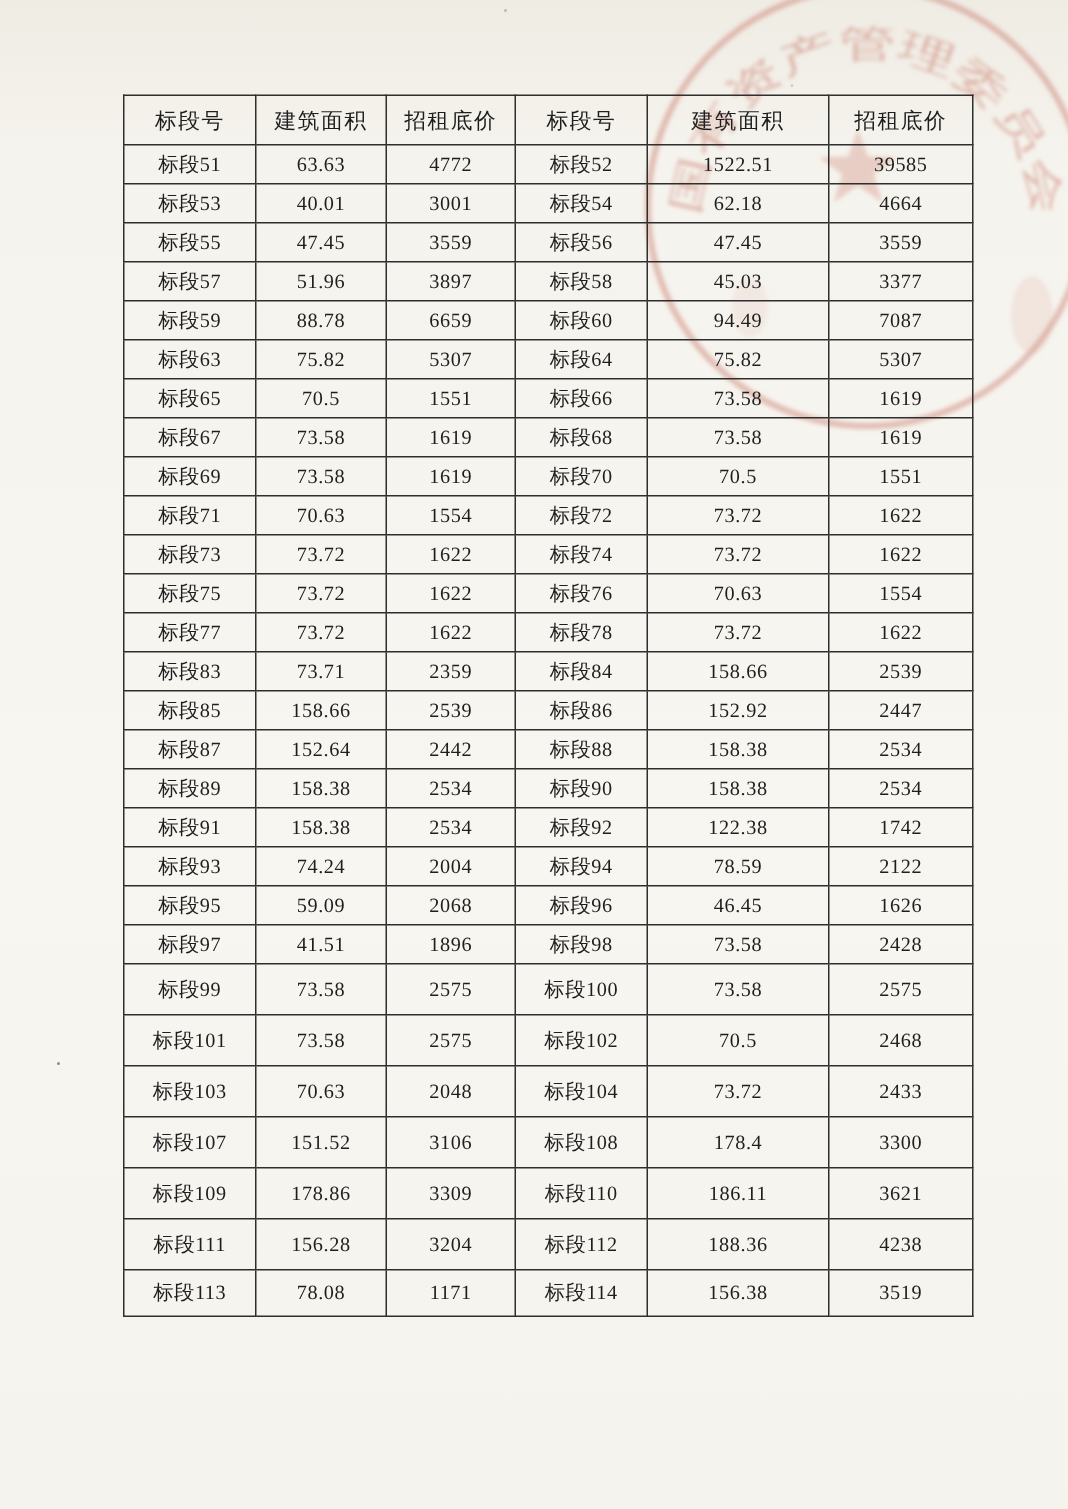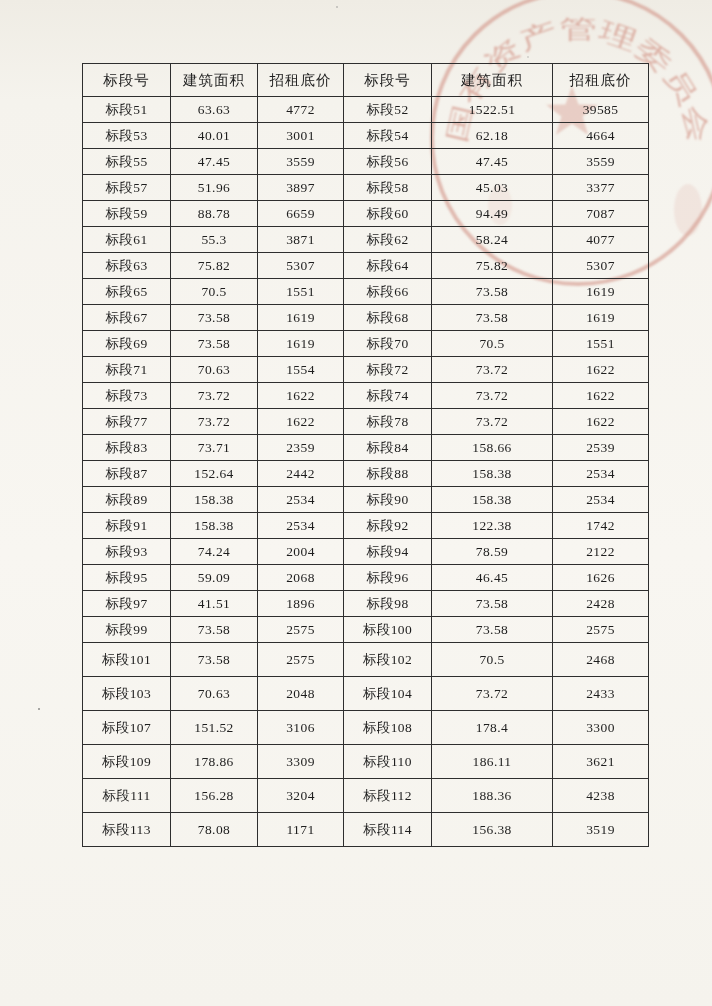--- a/index.html
+++ b/index.html
@@ -120,28 +120,20 @@
         </tr>
         <tr>
           <td>标段59</td>
           <td>88.78</td>
           <td>6659</td>
           <td>标段60</td>
           <td>94.49</td>
           <td>7087</td>
         </tr>
         <tr>
-          <td>标段61</td>
-          <td>55.3</td>
-          <td>3871</td>
-          <td>标段62</td>
-          <td>58.24</td>
-          <td>4077</td>
-        </tr>
-        <tr>
           <td>标段63</td>
           <td>75.82</td>
           <td>5307</td>
           <td>标段64</td>
           <td>75.82</td>
           <td>5307</td>
         </tr>
         <tr>
           <td>标段65</td>
           <td>70.5</td>
@@ -176,36 +168,52 @@
         </tr>
         <tr>
           <td>标段73</td>
           <td>73.72</td>
           <td>1622</td>
           <td>标段74</td>
           <td>73.72</td>
           <td>1622</td>
         </tr>
         <tr>
+          <td>标段75</td>
+          <td>73.72</td>
+          <td>1622</td>
+          <td>标段76</td>
+          <td>70.63</td>
+          <td>1554</td>
+        </tr>
+        <tr>
           <td>标段77</td>
           <td>73.72</td>
           <td>1622</td>
           <td>标段78</td>
           <td>73.72</td>
           <td>1622</td>
         </tr>
         <tr>
           <td>标段83</td>
           <td>73.71</td>
           <td>2359</td>
           <td>标段84</td>
           <td>158.66</td>
           <td>2539</td>
         </tr>
         <tr>
+          <td>标段85</td>
+          <td>158.66</td>
+          <td>2539</td>
+          <td>标段86</td>
+          <td>152.92</td>
+          <td>2447</td>
+        </tr>
+        <tr>
           <td>标段87</td>
           <td>152.64</td>
           <td>2442</td>
           <td>标段88</td>
           <td>158.38</td>
           <td>2534</td>
         </tr>
         <tr>
           <td>标段89</td>
           <td>158.38</td>

